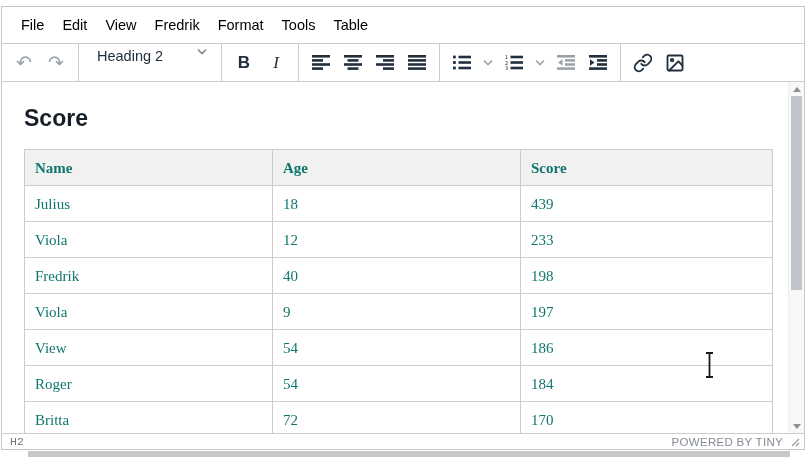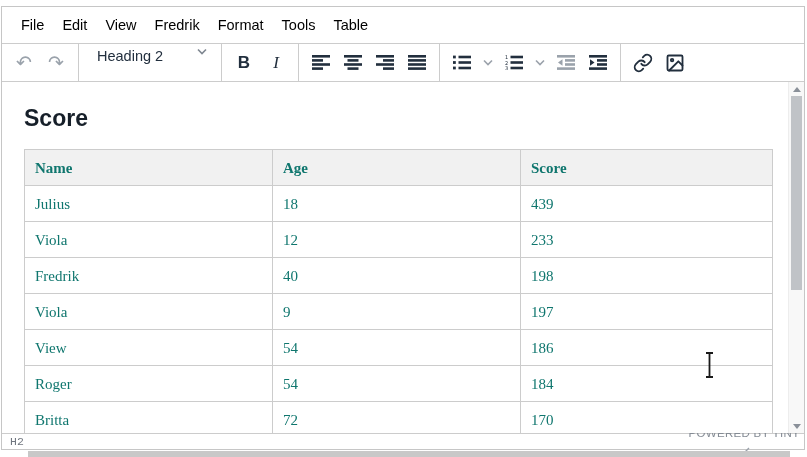--- a/index.html
+++ b/index.html
@@ -57,21 +57,21 @@
     border-right:4px solid transparent; border-top:5px solid #8a9099; }
   .sb-thumb { position:absolute; left:2px; top:14px; width:11px; height:194px;
     background:#c0c3c7; cursor:pointer; }
 
   
   .statusbar { height:16px; border-top:1px solid #cccccc; display:flex;
     align-items:center; justify-content:space-between; padding:0 4px 0 8px;
     background:#fff; flex:0 0 auto; }
   .elementpath { font-size:11.5px; color:#70767f; background:none; border:none;
     cursor:pointer; font-family:Liberation Mono, monospace; }
-  .status-right { display:flex; align-items:center; gap:6px;flex-direction:column; }
+  .status-right { display:flex; align-items:center; gap:6px; }
   .branding { font-size:11.5px; color:#848b94; letter-spacing:0.3px; cursor:pointer; }
 
   
   .cursor-ibeam { position:absolute; left:703px; top:351px; }
   .page-hscroll { position:absolute; left:28px; top:451px; width:762px; height:6px;
     background:#c8c8c8; }
 </style>
 </head>
 <body>
 

